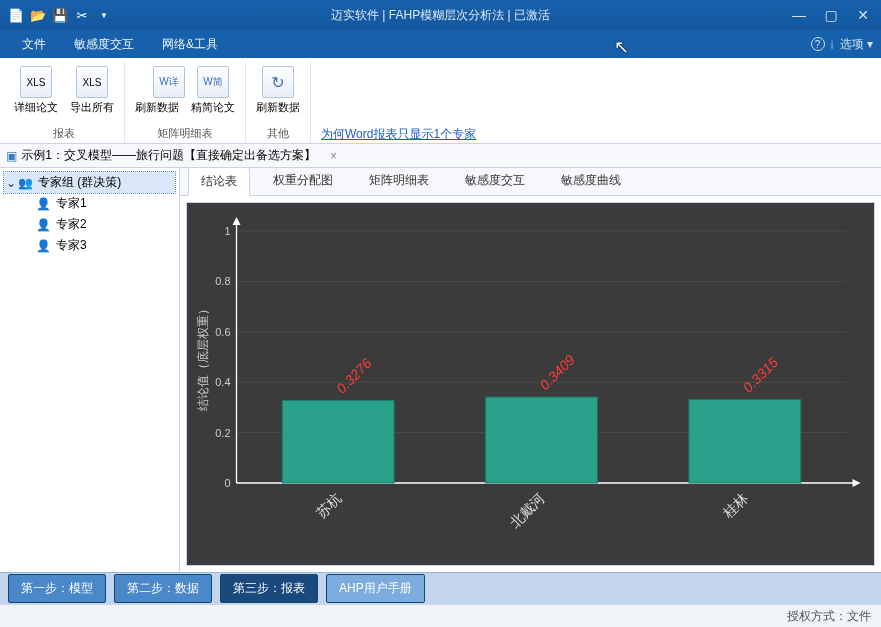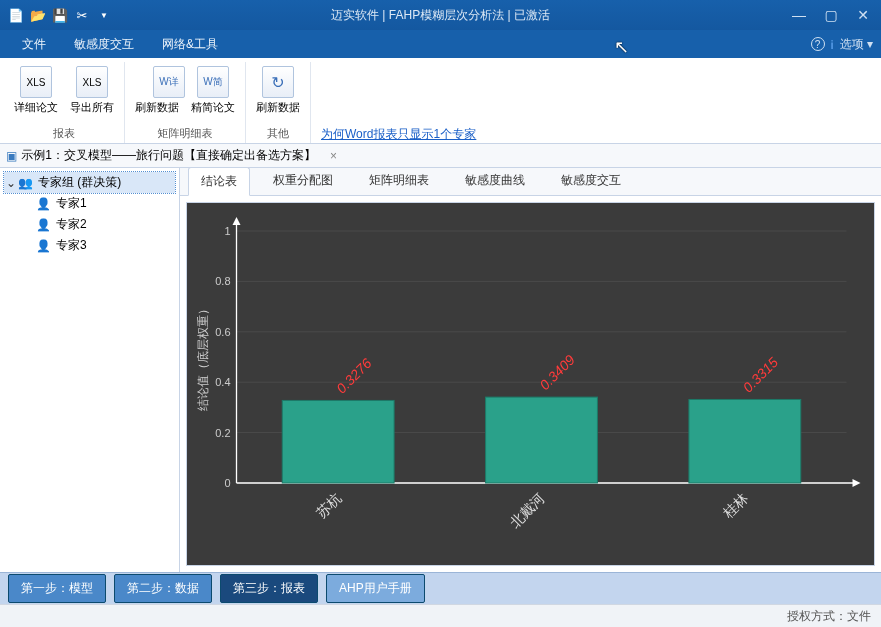--- a/index.html
+++ b/index.html
@@ -154,22 +154,22 @@
       <span class="node-icon">👤</span>
       <span>专家3</span>
     </div>
   </div>
 
   <div class="chart-area">
     <div class="sub-tabs">
       <div class="sub-tab active">结论表</div>
       <div class="sub-tab">权重分配图</div>
       <div class="sub-tab">矩阵明细表</div>
+      <div class="sub-tab">敏感度交互</div>
       <div class="sub-tab">敏感度曲线</div>
-      <div class="sub-tab">敏感度交互</div>
     </div>
     <div class="chart-container">
       <svg class="chart-svg" viewBox="0 0 680 362">
           <line x1="46" y1="280" x2="656" y2="280" stroke="#555" stroke-width="0.6"></line>
           <text x="40" y="284" text-anchor="end" fill="#ccc" font-size="11">0</text>
           <line x1="46" y1="229.6" x2="656" y2="229.6" stroke="#555" stroke-width="0.6"></line>
           <text x="40" y="233.6" text-anchor="end" fill="#ccc" font-size="11">0.2</text>
           <line x1="46" y1="179.2" x2="656" y2="179.2" stroke="#555" stroke-width="0.6"></line>
           <text x="40" y="183.2" text-anchor="end" fill="#ccc" font-size="11">0.4</text>
           <line x1="46" y1="128.8" x2="656" y2="128.8" stroke="#555" stroke-width="0.6"></line>

